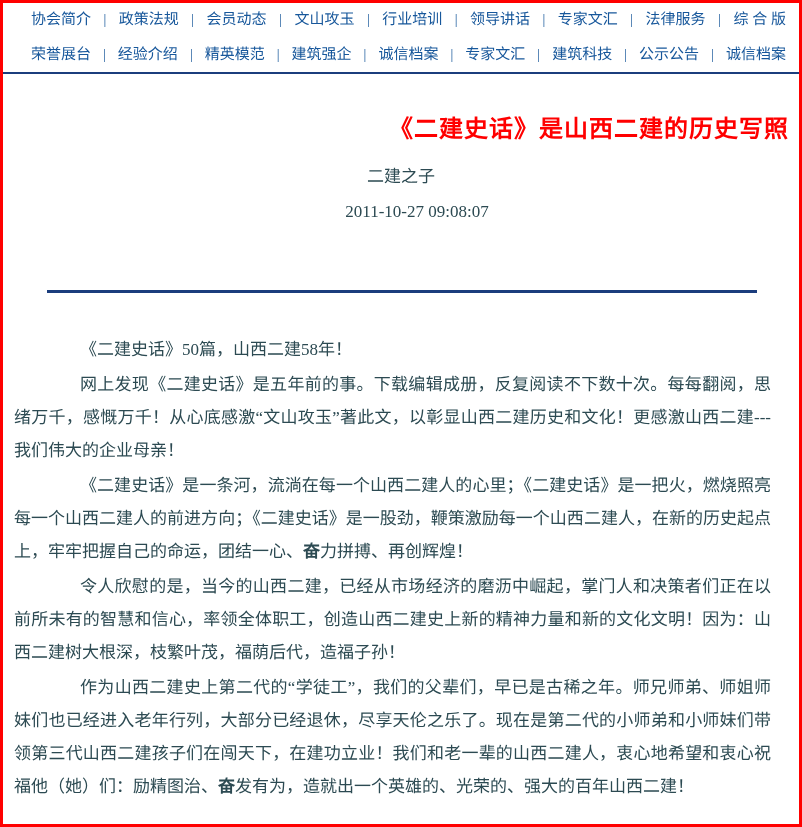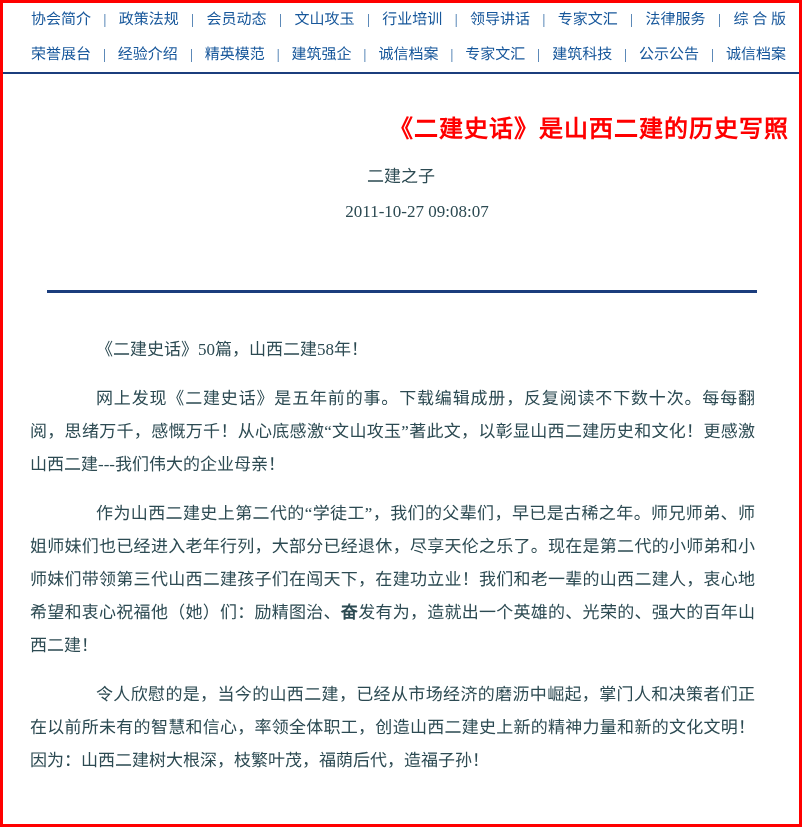--- a/index.html
+++ b/index.html
@@ -78,21 +78,21 @@
   
   .article-body{
     margin:40px 28px 0 11px;
     color:var(--text);
     font-size:17px;
     line-height:33px;
     text-align:justify;
     font-family:"Liberation Serif", serif;
   }
   .article-body p{
-    margin:16px;
+    margin:0;
     text-indent:66px;
   }
   .article-body p + p{margin-top:2px;}
   .seg-bold{font-weight:bold;}
 </style>
 </head>
 <body>
 
 <div class="page">
 
@@ -141,17 +141,18 @@
 
   <div class="article-author">二建之子</div>
 
   <div class="article-date">2011-10-27 09:08:07</div>
 
   <hr class="content-divider">
 
   <article class="article-body">
       <p><span>《二建史话》50篇，山西二建58年！</span></p>
       <p><span>网上发现《二建史话》是五年前的事。下载编辑成册，反复阅读不下数十次。每每翻阅，思绪万千，感慨万千！从心底感激“文山攻玉”著此文，以彰显山西二建历史和文化！更感激山西二建---我们伟大的企业母亲！</span></p>
+      <p><span>《二建史话》是一条河，流淌在每一个山西二建人的心里；《二建史话》是一把火，燃烧照亮每一个山西二建人的前进方向；《二建史话》是一股劲，鞭策激励每一个山西二建人，在新的历史起点上，牢牢把握自己的命运，团结一心、</span><span class="seg-bold">奋</span><span>力拼搏、再创辉煌！</span></p>
+      <p><span>令人欣慰的是，当今的山西二建，已经从市场经济的磨沥中崛起，掌门人和决策者们正在以前所未有的智慧和信心，率领全体职工，创造山西二建史上新的精神力量和新的文化文明！因为：山西二建树大根深，枝繁叶茂，福荫后代，造福子孙！</span></p>
       <p><span>作为山西二建史上第二代的“学徒工”，我们的父辈们，早已是古稀之年。师兄师弟、师姐师妹们也已经进入老年行列，大部分已经退休，尽享天伦之乐了。现在是第二代的小师弟和小师妹们带领第三代山西二建孩子们在闯天下，在建功立业！我们和老一辈的山西二建人，衷心地希望和衷心祝福他（她）们：励精图治、</span><span class="seg-bold">奋</span><span>发有为，造就出一个英雄的、光荣的、强大的百年山西二建！</span></p>
-      <p><span>令人欣慰的是，当今的山西二建，已经从市场经济的磨沥中崛起，掌门人和决策者们正在以前所未有的智慧和信心，率领全体职工，创造山西二建史上新的精神力量和新的文化文明！因为：山西二建树大根深，枝繁叶茂，福荫后代，造福子孙！</span></p>
     </article>
 
 </div>
 
 </body></html>

